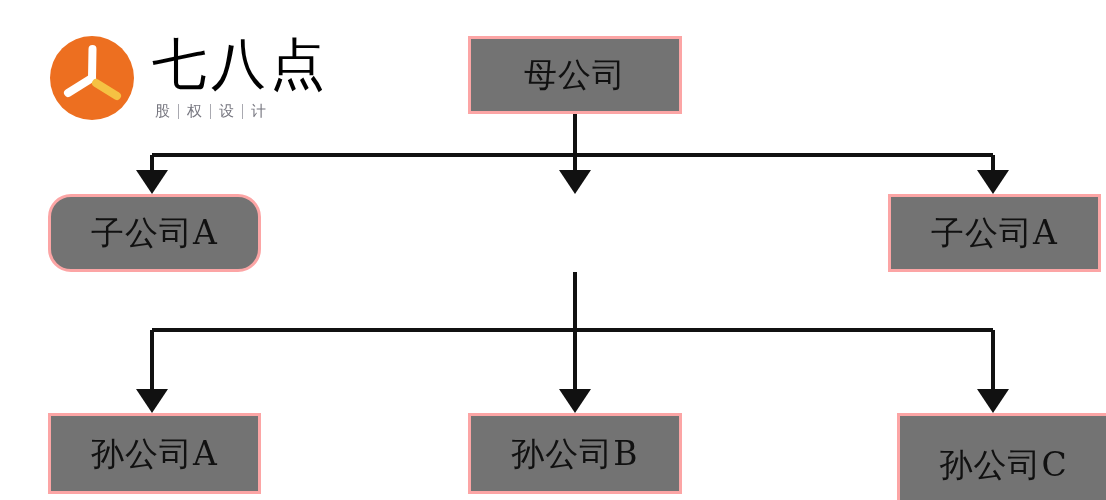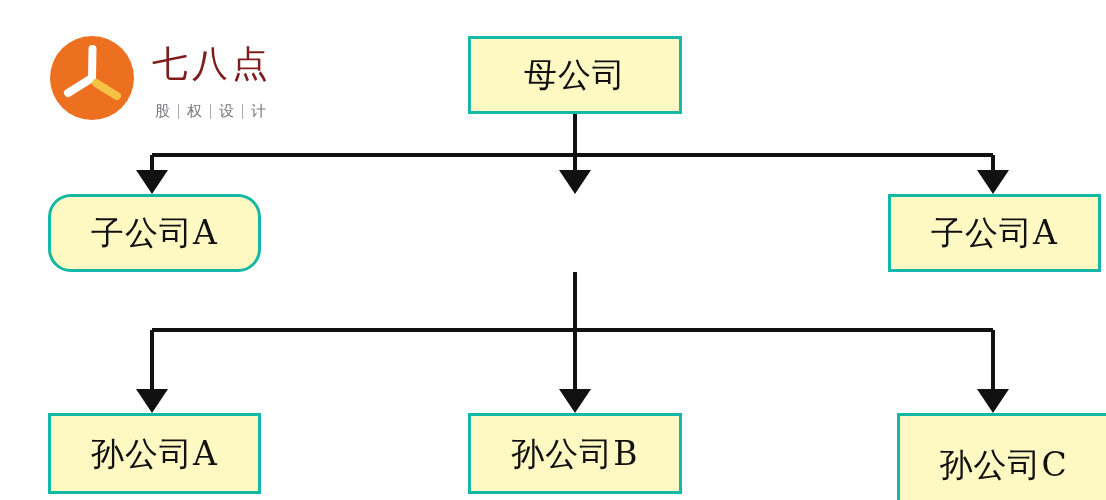--- a/index.html
+++ b/index.html
@@ -41,24 +41,24 @@
     width: 166px;
     height: 100px;
   }
   .logo-wordmark {
     position: absolute;
     left: 0;
     top: 4px;
     width: 166px;
     height: 58px;
     font-family: "DejaVu Serif", "Liberation Serif", serif;
-    font-size: 36px;
+    font-size: 55px;
     line-height: 56px;
     letter-spacing: 4px;
-    color: #7f1d1d;
+    color: #000000;
     white-space: nowrap;
     font-weight: 400;
   }
   .logo-tagline {
     position: absolute;
     left: 3px;
     top: 66px;
     width: 166px;
     height: 26px;
     font-family: "DejaVu Sans", "Liberation Sans", sans-serif;
@@ -75,22 +75,22 @@
     width: 1px;
     height: 15px;
     background: #a9a9b0;
     margin: 0 8px;
   }
 
   
   .node {
     position: absolute;
     box-sizing: border-box;
-    border: 3px solid #14b8a6;
-    background: #fef9c3;
+    border: 3px solid #fca5a5;
+    background: #737373;
     display: flex;
     align-items: center;
     justify-content: center;
     text-align: right;
   }
   .node-label {
     font-family: "DejaVu Serif", "Liberation Serif", serif;
     font-size: 33px;
     line-height: 36px;
     color: #111111;

